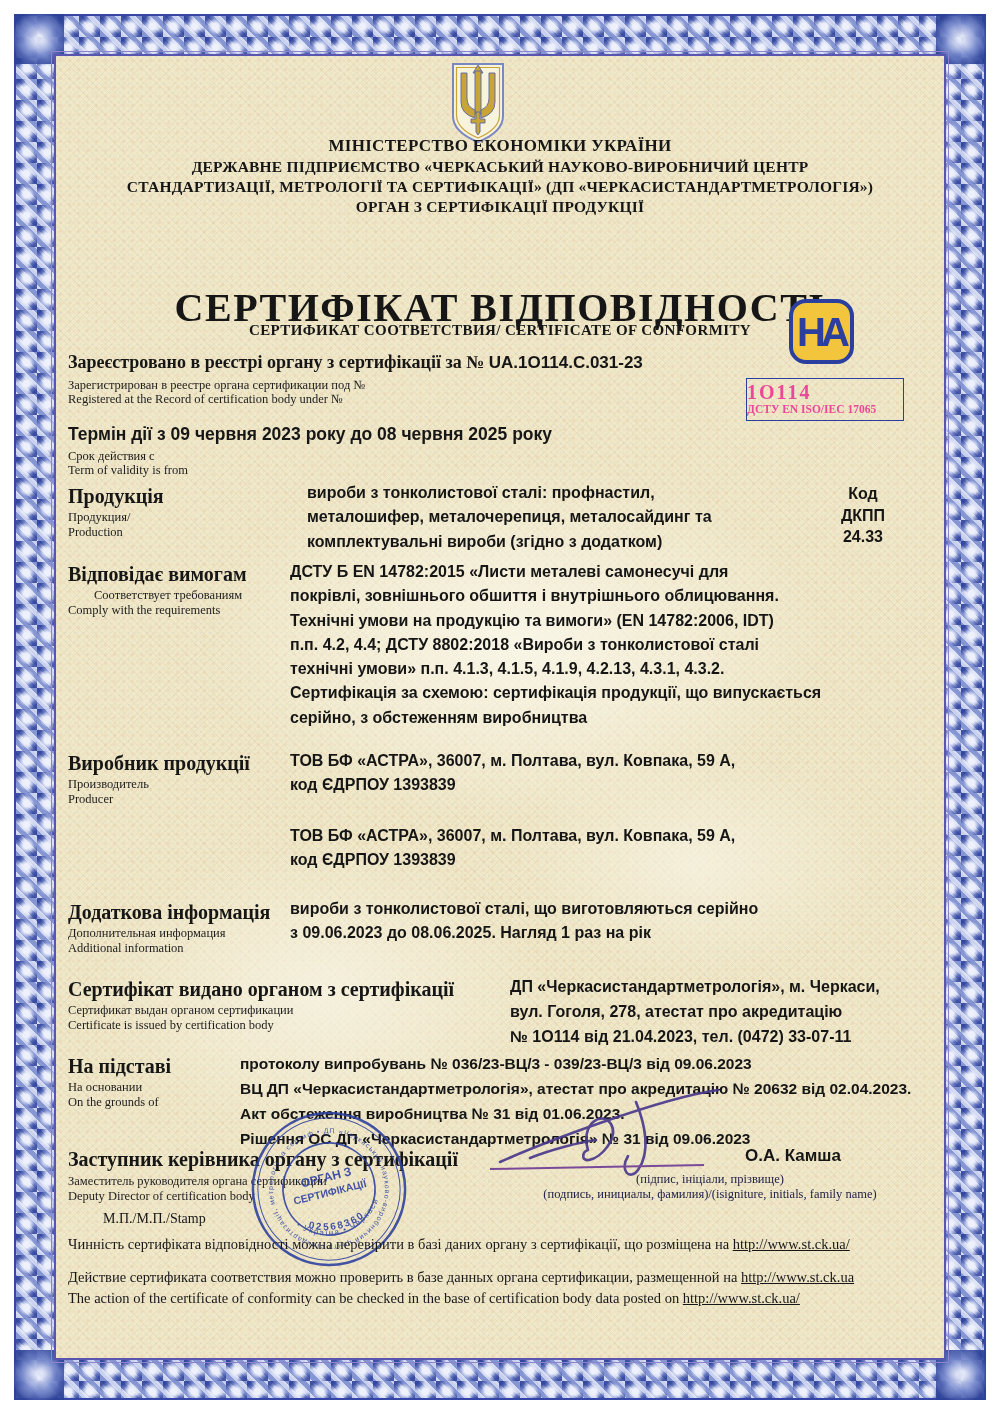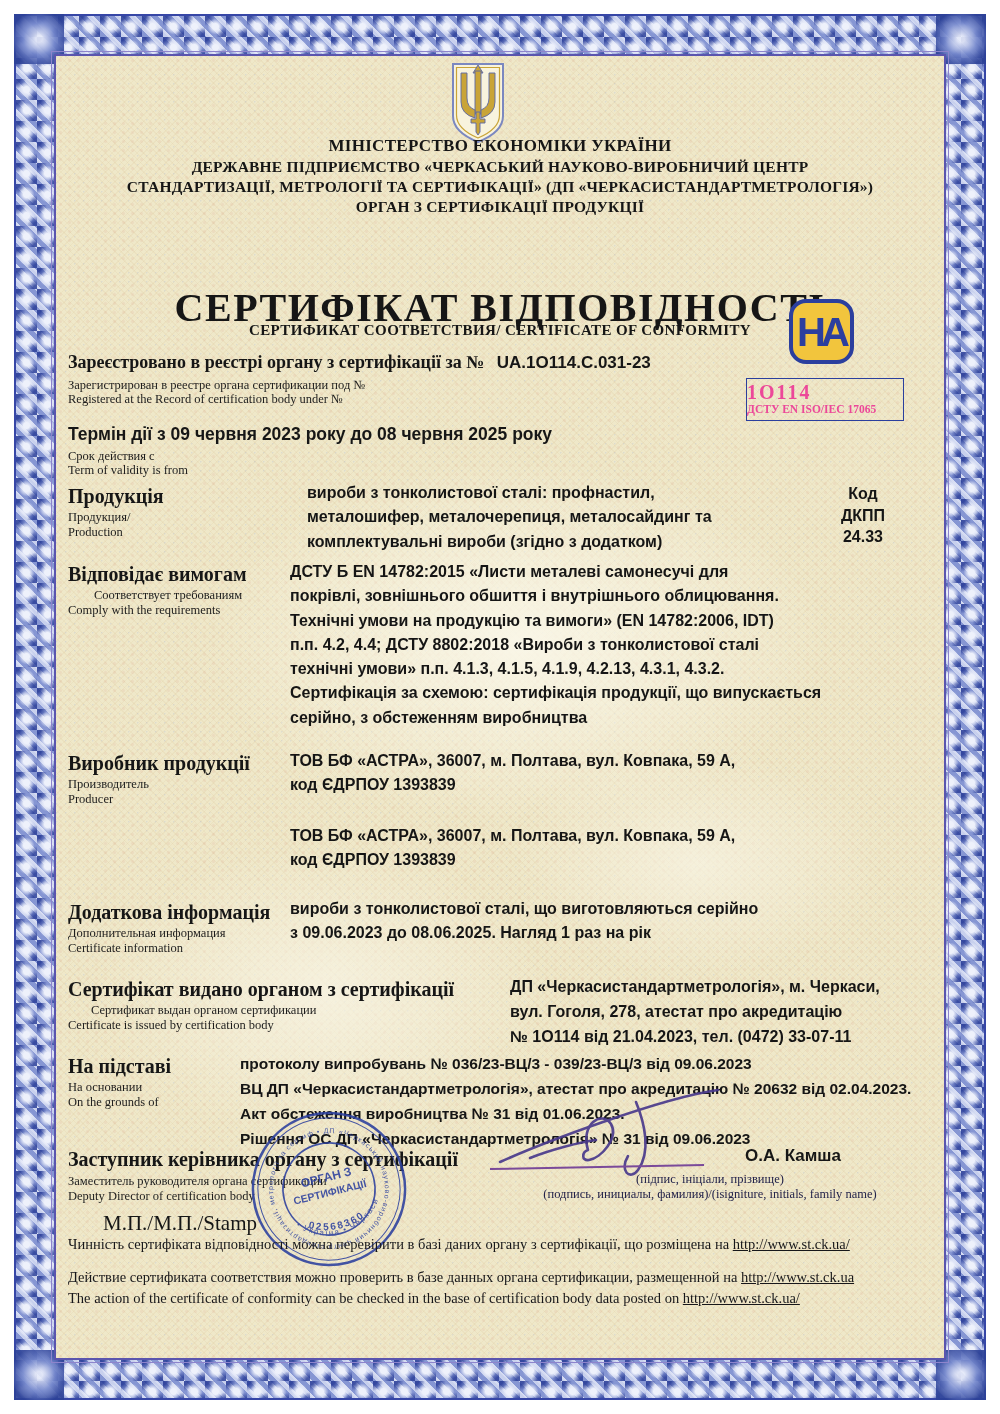--- a/index.html
+++ b/index.html
@@ -38,29 +38,29 @@
   .subtitle{font-weight:bold;font-size:15px;letter-spacing:.4px;}
   .lblblk{left:68px;width:240px;}
   .lblblk.wide{width:420px;}
   .l-uk{font-weight:bold;font-size:20px;line-height:22px;}
   .l-sub{font-size:12.5px;line-height:14.5px;color:#1d1d1d;}
   .val{font-family:"Liberation Sans",sans-serif;font-weight:700;font-size:16px;line-height:24.3px;
        color:#151515;white-space:nowrap;}
   .val span{display:block;}
   .big-sans{font-family:"Liberation Sans",sans-serif;font-weight:700;font-size:17.5px;}
   .reg-line{font-weight:bold;font-size:18px;}
-  .reg-num{font-family:"Liberation Sans",sans-serif;font-size:17px;margin-left:8px;}
+  .reg-num{font-family:"Liberation Sans",sans-serif;font-size:17px;}
   .mark-box{border:1.5px solid #2b3f9e;color:#ec4899;text-align:left;}
   .mark-code{font-weight:bold;font-size:20px;letter-spacing:2px;line-height:22px;padding-top:2px;}
   .mark-std{font-weight:bold;font-size:11.5px;line-height:13px;}
   .foot{font-size:14.5px;line-height:21px;color:#17171a;white-space:nowrap;}
   .url{text-decoration:underline;}
   .sig-name{font-family:"Liberation Sans",sans-serif;font-weight:700;font-size:17px;}
   .cap{font-size:12.5px;color:#22224a;}
-  .mp{font-size:21px;}
+  .mp{font-size:14px;}
   svg{display:block;}
 </style>
 </head>
 <body>
 
 <div class="page">
   <div class="band"></div>
   <div class="corner" style="left:14px;top:14px;"></div>
   <div class="corner" style="right:14px;top:14px;"></div>
   <div class="corner" style="left:14px;bottom:14px;"></div>
@@ -151,30 +151,30 @@
     </div>
 
     <div class="abs val" style="left:290px;top:824px;">
       <span>ТОВ БФ «АСТРА», 36007, м. Полтава, вул. Ковпака, 59 А,</span>
       <span>код ЄДРПОУ 1393839</span>
     </div>
 
     <div class="abs lblblk" style="top:901px;">
       <div class="l-uk">Додаткова інформація</div>
       <div class="l-sub" style="margin-top:3px;">Дополнительная информация</div>
-      <div class="l-sub">Certificate information</div>
+      <div class="l-sub">Additional information</div>
     </div>
     <div class="abs val" style="left:290px;top:897px;">
       <span>вироби з тонколистової сталі, що виготовляються серійно</span>
       <span>з 09.06.2023 до 08.06.2025. Нагляд 1 раз на рік</span>
     </div>
 
     <div class="abs lblblk wide" style="top:978px;">
       <div class="l-uk">Сертифікат видано органом з сертифікації</div>
-      <div class="l-sub" style="margin-top:3px;margin-left:23px;">Сертификат выдан органом сертификации</div>
+      <div class="l-sub" style="margin-top:3px;">Сертификат выдан органом сертификации</div>
       <div class="l-sub">Certificate is issued by certification body</div>
     </div>
     <div class="abs val" style="left:510px;top:974px;line-height:25px;">
       <span>ДП «Черкасистандартметрологія», м. Черкаси,</span>
       <span>вул. Гоголя, 278, атестат про акредитацію</span>
       <span>№ 1О114 від 21.04.2023, тел. (0472) 33-07-11</span>
     </div>
 
     <div class="abs lblblk" style="top:1055px;">
       <div class="l-uk">На підставі</div>

